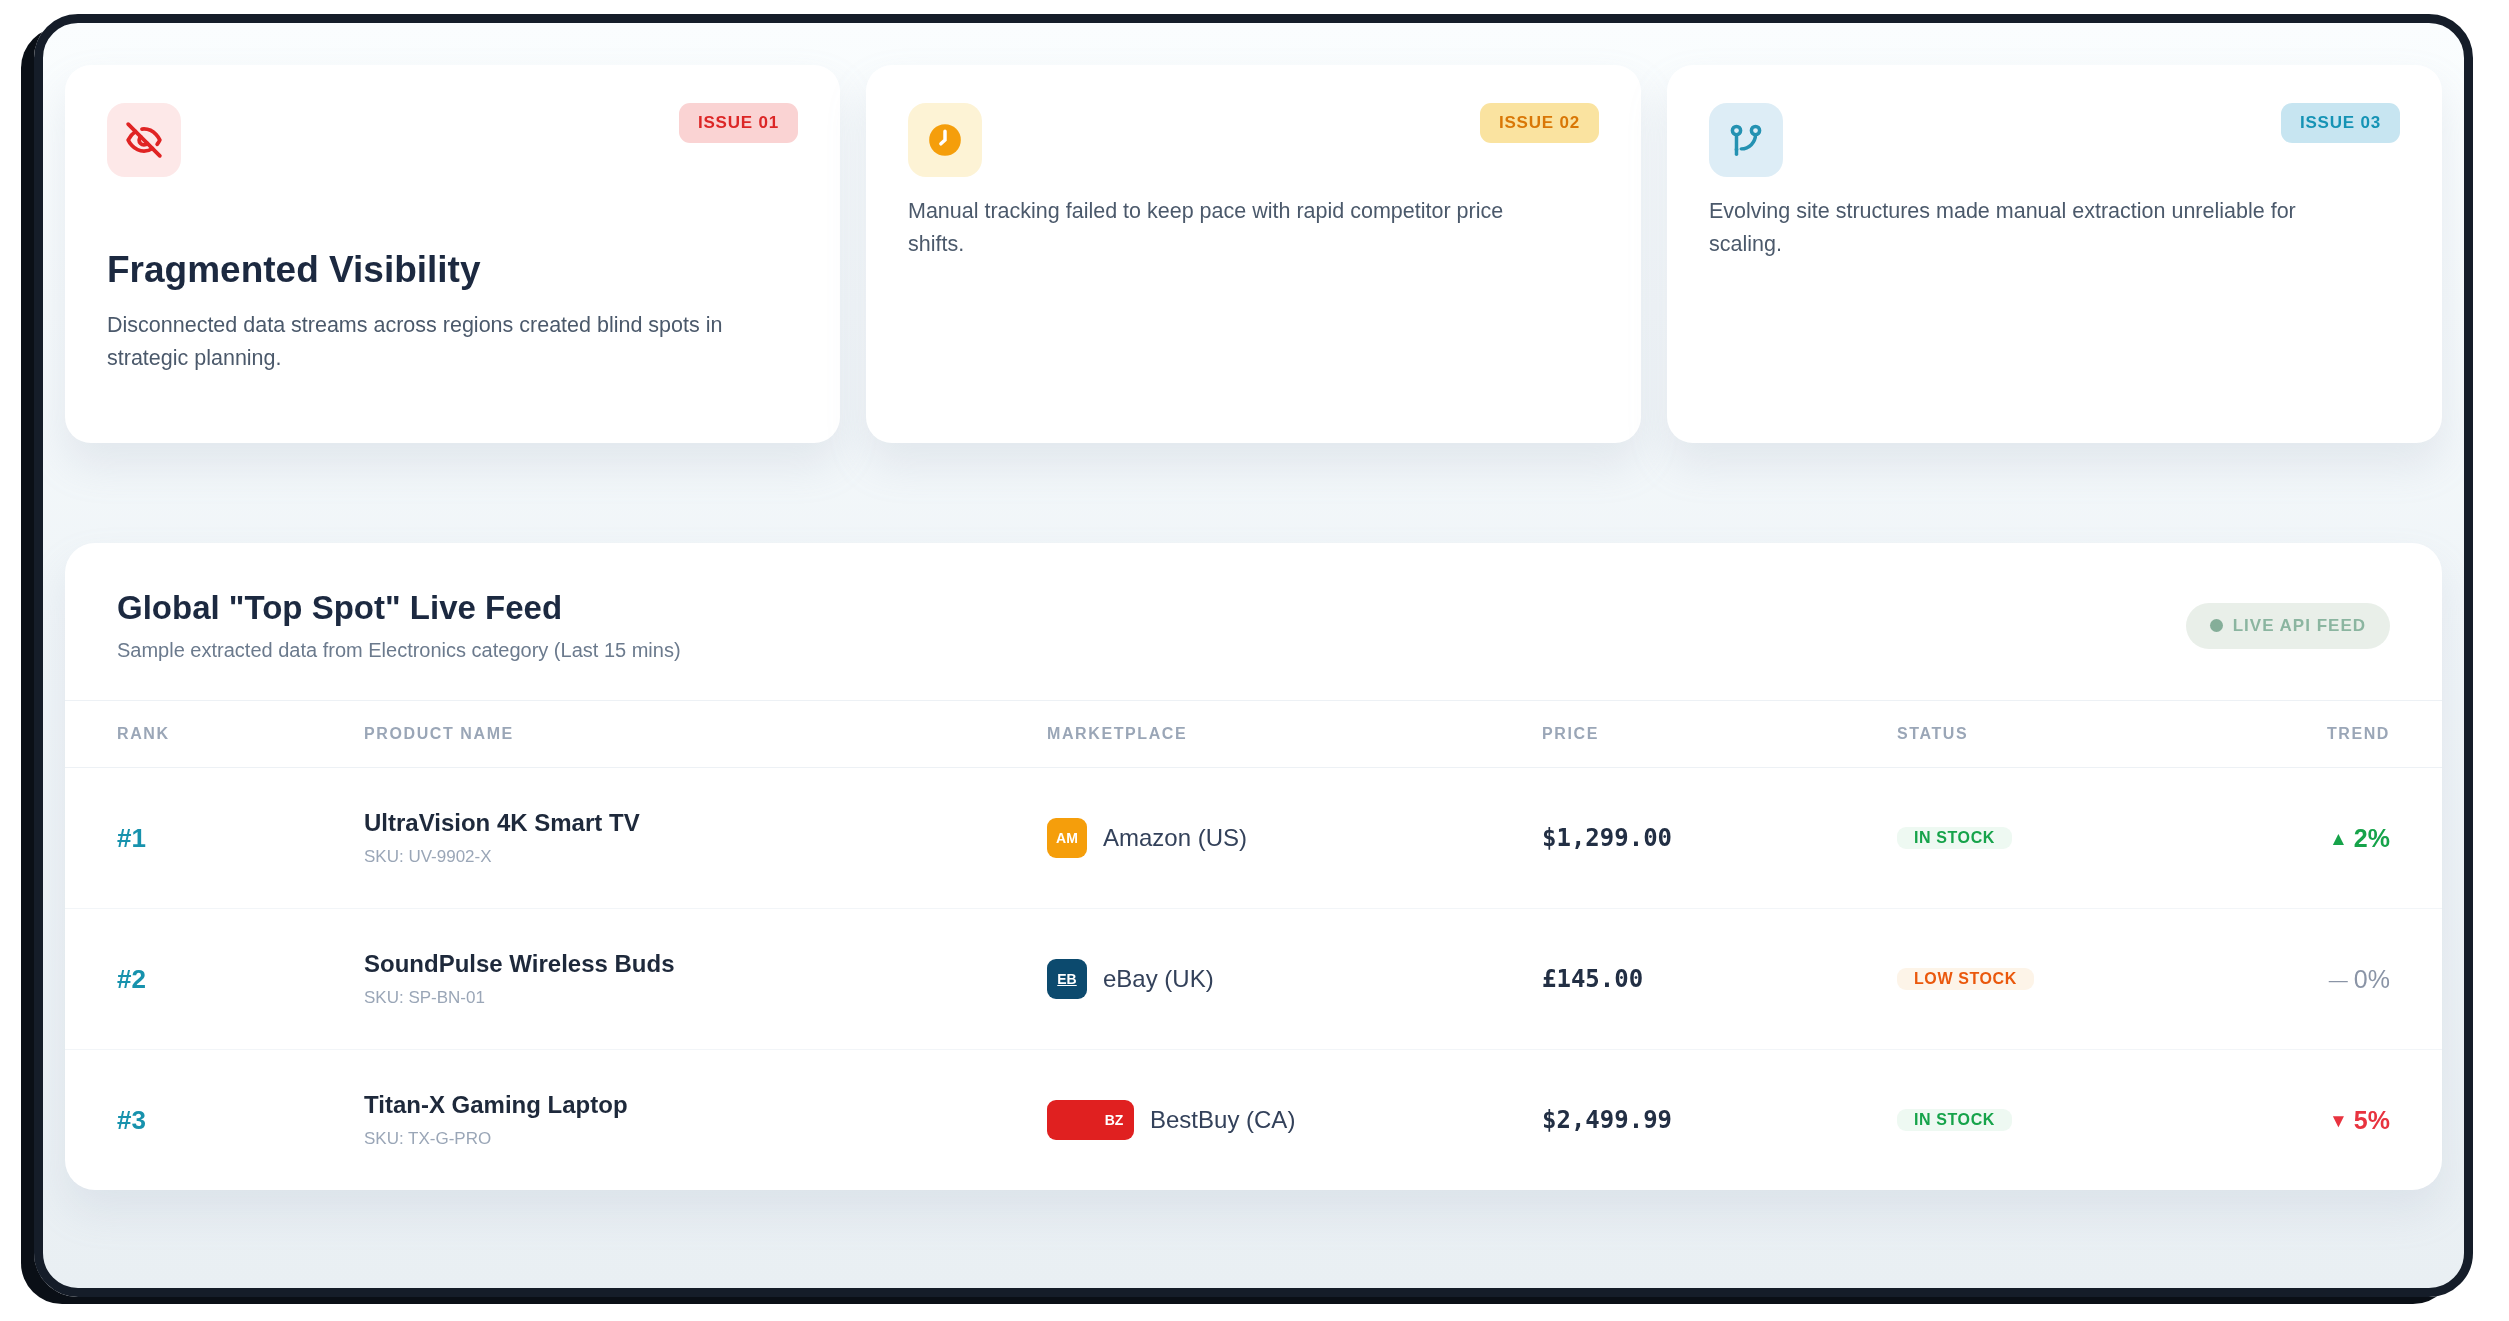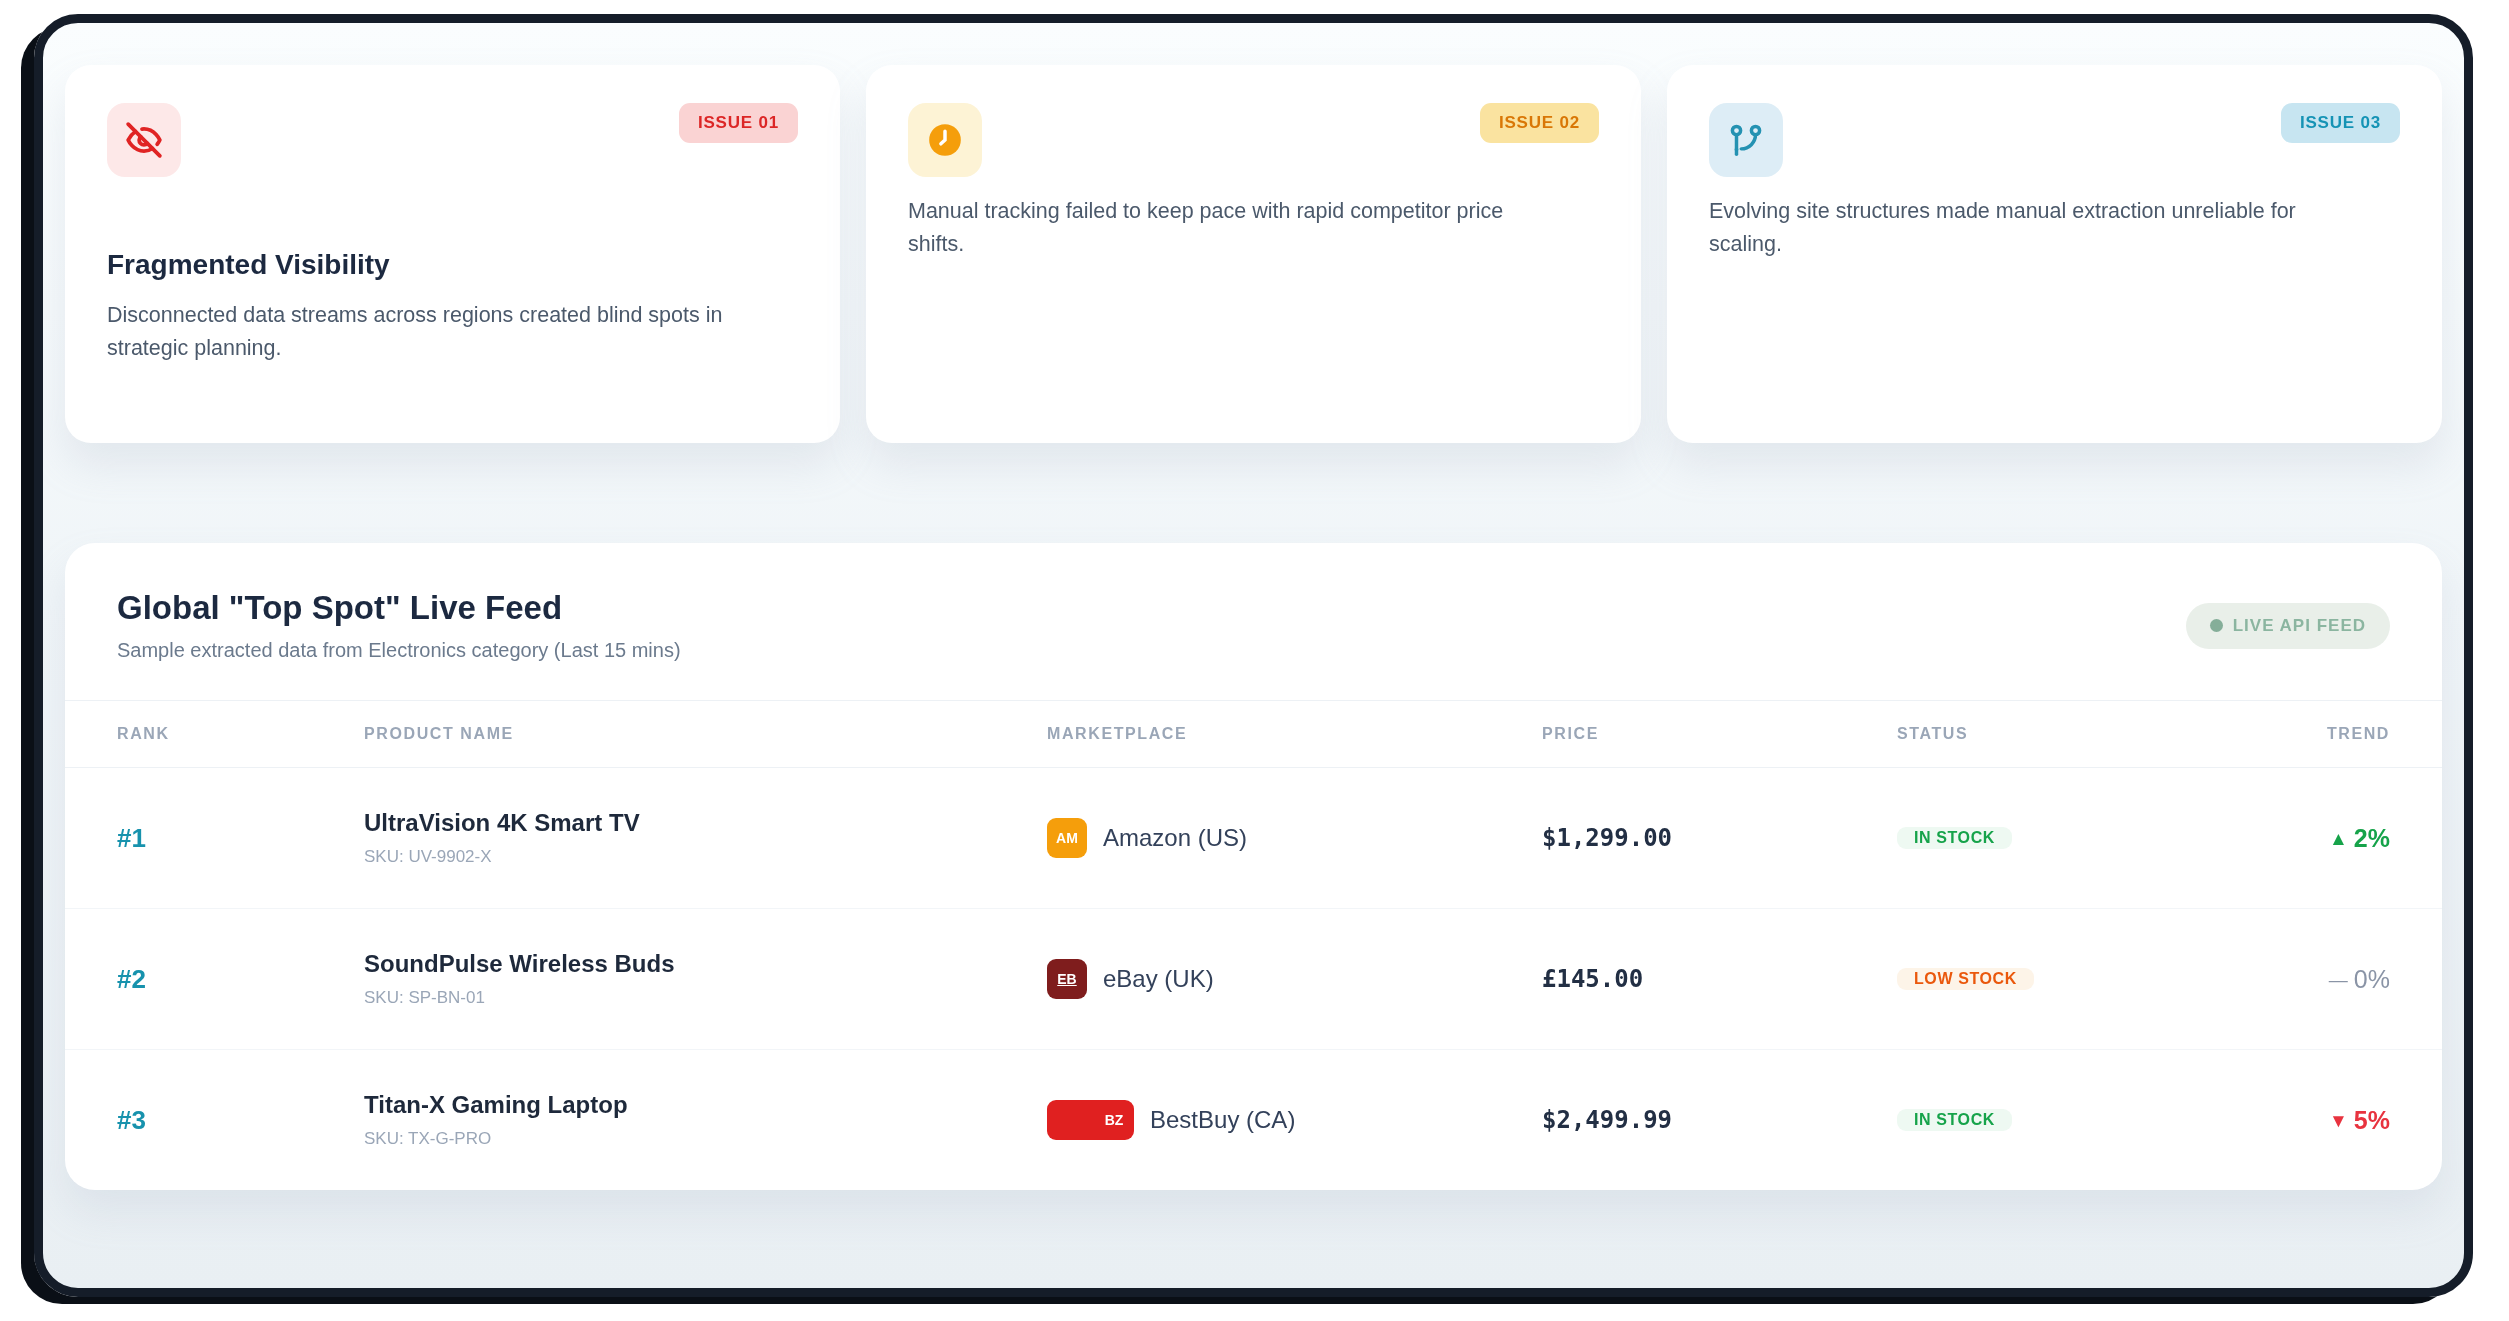--- a/index.html
+++ b/index.html
@@ -17,21 +17,21 @@
   .cards{display:flex;gap:26px;}
   .card{flex:1;background:#ffffff;border-radius:26px;padding:38px 42px;
         height:378px;box-sizing:border-box;
         box-shadow:0 22px 40px rgba(148,163,184,0.18);}
   .card-top{display:flex;justify-content:space-between;align-items:flex-start;gap:15px;}
   .icon-box{width:74px;height:74px;border-radius:18px;display:flex;
             align-items:center;justify-content:center;}
   .icon-box svg{width:38px;height:38px;}
   .issue-badge{font-size:17px;font-weight:bold;letter-spacing:0.8px;
                padding:10px 19px;border-radius:11px;}
-  .card-title{font-size:28px;font-weight:bold;color:#1c2940;margin-top:72px;}
+  .card-title{font-size:37px;font-weight:bold;color:#1c2940;margin-top:72px;}
   .card-desc{font-size:21.5px;line-height:1.55;color:#4b596b;margin-top:18px;max-width:650px;}
 
   
   .panel{margin-top:100px;background:#ffffff;border-radius:30px;
          box-shadow:0 22px 40px rgba(148,163,184,0.16);overflow:hidden;}
   .panel-head{display:flex;justify-content:space-between;align-items:center;
               padding:46px 52px 38px;}
   .panel-title{font-size:33px;font-weight:bold;color:#1c2940;}
   .panel-sub{font-size:20px;color:#6b7a8d;margin-top:12px;}
   .live-badge{display:flex;align-items:center;gap:10px;background:#e9efe9;
@@ -162,21 +162,21 @@
           </div>
         </div>
 
         <div class="trow">
           <div class="rank">#2</div>
           <div>
             <div class="pname">SoundPulse Wireless Buds</div>
             <div class="sku">SKU: SP-BN-01</div>
           </div>
           <div class="mkt">
-            <span class="mkt-code" style="background-color: #7f1d1d; text-decoration: underline;">EB</span>
+            <span class="mkt-code" style="background-color: #0c4a6e; text-decoration: underline;">EB</span>
             <span>eBay (UK)</span>
           </div>
           <div class="price">£145.00</div>
           <div>
             <span class="status" data-status="low-stock">LOW STOCK</span>
           </div>
           <div class="trend" data-dir="flat">
             <span class="arrow">—</span><span>0%</span>
           </div>
         </div>

